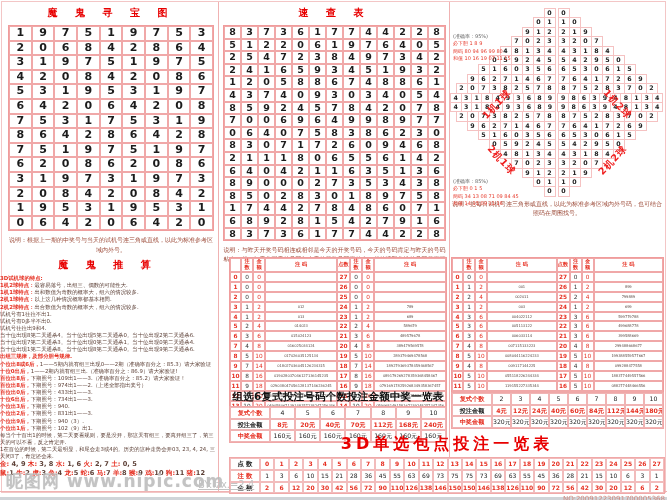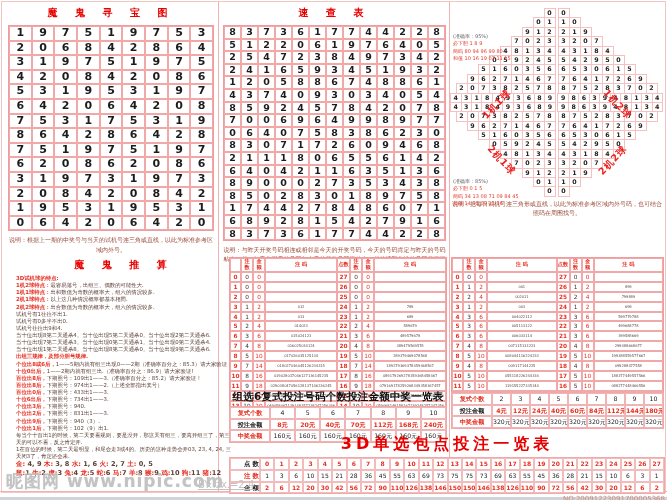--- a/index.html
+++ b/index.html
@@ -39,21 +39,21 @@
   .binfo-top{left:2px;top:27px;}
   .binfo-bottom{left:2px;top:172px;}
   .blab{position:absolute;color:#ef2020;font-weight:bold;font-size:9.5px;letter-spacing:1px;z-index:2;}
   .lab-tl{left:28px;top:92px;transform:rotate(-47deg);}
   .lab-tr{right:28px;top:92px;transform:rotate(47deg);}
   .lab-bl{left:32px;top:148px;transform:rotate(47deg);}
   .lab-br{right:32px;top:148px;transform:rotate(-47deg);}
   .bnote{margin-top:2px;}
 
   
-  .devil{position:absolute;left:16px;top:258px;width:216px;}
+  .devil{position:absolute;left:0;top:258px;width:216px;}
   .dlines{margin-top:3px;}
   .dline{font-size:5.4px;line-height:1.32;color:#5d4037;}
   .dline .red{color:#e63022;font-weight:bold;}
   .dline.dbig{font-size:6.6px;font-weight:bold;margin-top:0;}
 
   
   .codes{position:absolute;}
   .zx6{left:229px;top:257px;width:218px;}
   .zx3{left:451px;top:257px;width:213px;}
   .ctable{display:grid;grid-template-columns:11px 12px 12px 1fr 13px 12px 12px 1fr;border:1px solid #f09c9c;background:#fff;}
@@ -76,21 +76,21 @@
   .red{color:#e63022;}
   .blk{color:#222;}
   .vred{color:#e63022;font-weight:bold;}
   .vblk{color:#222;}
 
   
   .baodian{position:absolute;left:229px;top:434px;width:436px;}
   .btitle{font-size:16px;color:#e80000;font-weight:bold;text-align:center;letter-spacing:4px;}
   .btable{display:grid;grid-template-columns:30px repeat(28,1fr);margin-top:2px;border:1px solid #f0a8a8;background:#fff;}
   .bc{height:9.8px;line-height:10px;font-size:6px;text-align:center;border:0.5px solid #f2bcbc;overflow:hidden;white-space:nowrap;}
-  .bc.lab{font-weight:bold;font-size:6.4px;text-align:right;}
+  .bc.lab{font-weight:bold;font-size:6.4px;}
   .serial{text-align:right;font-size:7px;color:#cf8a80;margin-top:1px;}
 
   
   .wm{position:absolute;left:6px;top:470px;color:#b9b9b9;font-weight:bold;opacity:.85;
       font-size:17px;letter-spacing:1px;text-shadow:0 0 1px #dcdcdc;z-index:3;}
   .wm-by{position:absolute;left:198px;top:479px;font-size:10px;color:#c2c2c2;z-index:3;text-decoration:underline;}
 </style>
 </head>
 <body>
 

